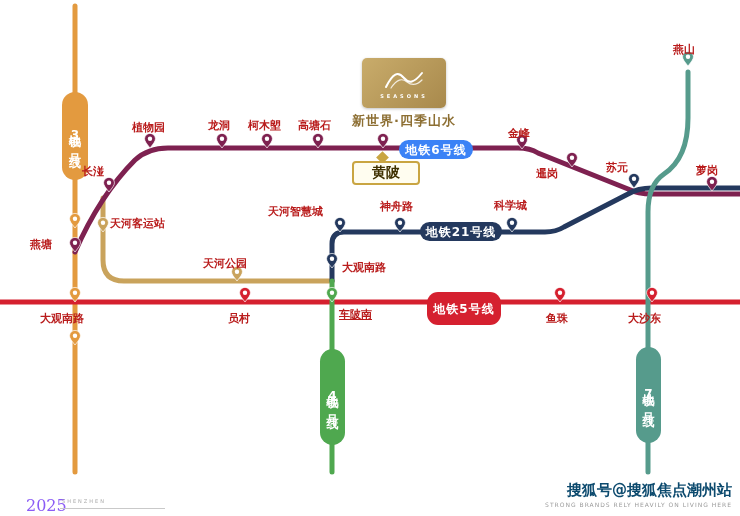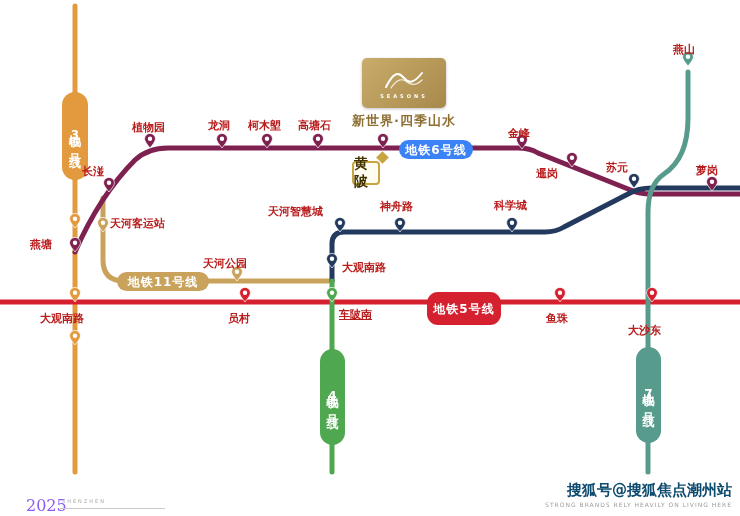--- a/index.html
+++ b/index.html
@@ -73,22 +73,22 @@
     <use href="#pin" transform="translate(400,232) scale(0.85)" fill="#24395E"></use>
     <use href="#pin" transform="translate(512,232) scale(0.85)" fill="#24395E"></use>
     <use href="#pin" transform="translate(245,302) scale(0.85)" fill="#D5202F"></use>
     <use href="#pin" transform="translate(332,302) scale(0.85)" fill="#4FA84F"></use>
     <use href="#pin" transform="translate(560,302) scale(0.85)" fill="#D5202F"></use>
     <use href="#pin" transform="translate(652,302) scale(0.85)" fill="#D5202F"></use>
     <use href="#pin" transform="translate(688,66) scale(0.85)" fill="#569B8C"></use>
   </svg>
 
   <div class="badge vertical" style="left: 62px; top: 92px; width: 26px; height: 88px; background: rgb(227, 154, 63);">地铁3号线</div>
-  <div class="badge" style="left: 117px; top: 272px; width: 92px; height: 19px; background: rgb(201, 163, 92);">地铁11号线</div>
   <div class="badge" style="left: 399px; top: 131px; width: 74px; height: 19px; background: #3b82f6; margin-top: 9px;">地铁6号线</div>
+  <div class="badge" style="left: 420px; top: 222px; width: 82px; height: 19px; background: rgb(36, 57, 94);">地铁21号线</div>
   <div class="badge" style="left: 427px; top: 292px; width: 74px; height: 33px; background: rgb(213, 32, 47);">地铁5号线</div>
   <div class="badge vertical" style="left: 320px; top: 349px; width: 25px; height: 96px; background: rgb(79, 168, 79);">地铁4号线</div>
   <div class="badge vertical" style="left: 636px; top: 347px; width: 25px; height: 96px; background: rgb(86, 155, 140);">地铁7号线</div>
 
   <div class="station-label" style="left:673px;top:44px;">燕山</div>
   <div class="station-label" style="left:132px;top:122px;">植物园</div>
   <div class="station-label" style="left:208px;top:120px;">龙洞</div>
   <div class="station-label" style="left:248px;top:120px;">柯木塱</div>
   <div class="station-label" style="left:298px;top:120px;">高塘石</div>
   <div class="station-label" style="left:508px;top:128px;">金峰</div>
@@ -100,24 +100,24 @@
   <div class="station-label" style="left:110px;top:218px;">天河客运站</div>
   <div class="station-label" style="left:268px;top:206px;">天河智慧城</div>
   <div class="station-label" style="left:380px;top:201px;">神舟路</div>
   <div class="station-label" style="left:494px;top:200px;">科学城</div>
   <div class="station-label" style="left:203px;top:258px;">天河公园</div>
   <div class="station-label" style="left:342px;top:262px;">大观南路</div>
   <div class="station-label" style="left:339px;top:309px;text-decoration:underline;">车陂南</div>
   <div class="station-label" style="left:40px;top:313px;">大观南路</div>
   <div class="station-label" style="left:228px;top:313px;">员村</div>
   <div class="station-label" style="left:546px;top:313px;">鱼珠</div>
-  <div class="station-label" style="left:628px;top:325px;">大沙东</div>
+  <div class="station-label" style="left:628px;top:313px;">大沙东</div>
 
   <div class="callout-tail" style="left:378px;top:153px;"></div>
-  <div class="callout" style="left:352px;top:161px;width:28px;height:24px;">黄陂</div>
+  <div class="callout" style="left:352px;top:161px;width:68px;height:24px;">黄陂</div>
 
   <div class="logo" style="left:362px;top:58px;width:84px;height:50px;background:linear-gradient(135deg,#C9AC6B,#A8894C);">
     <svg width="42" height="24" viewBox="0 0 42 24">
       <path d="M3,20 C10,6 15,4 21,11 C26,17 31,16 39,6" fill="none" stroke="#ffffff" stroke-width="2" stroke-linecap="round"></path>
       <path d="M8,21 C14,12 19,11 24,15 C29,19 34,18 39,13" fill="none" stroke="#ffffff" stroke-width="1.2" stroke-linecap="round" opacity="0.8"></path>
     </svg>
     <div class="mark-sub">SEASONS</div>
   </div>
   <div class="brand" style="left:352px;top:112px;width:104px;">新世界·四季山水</div>
 

